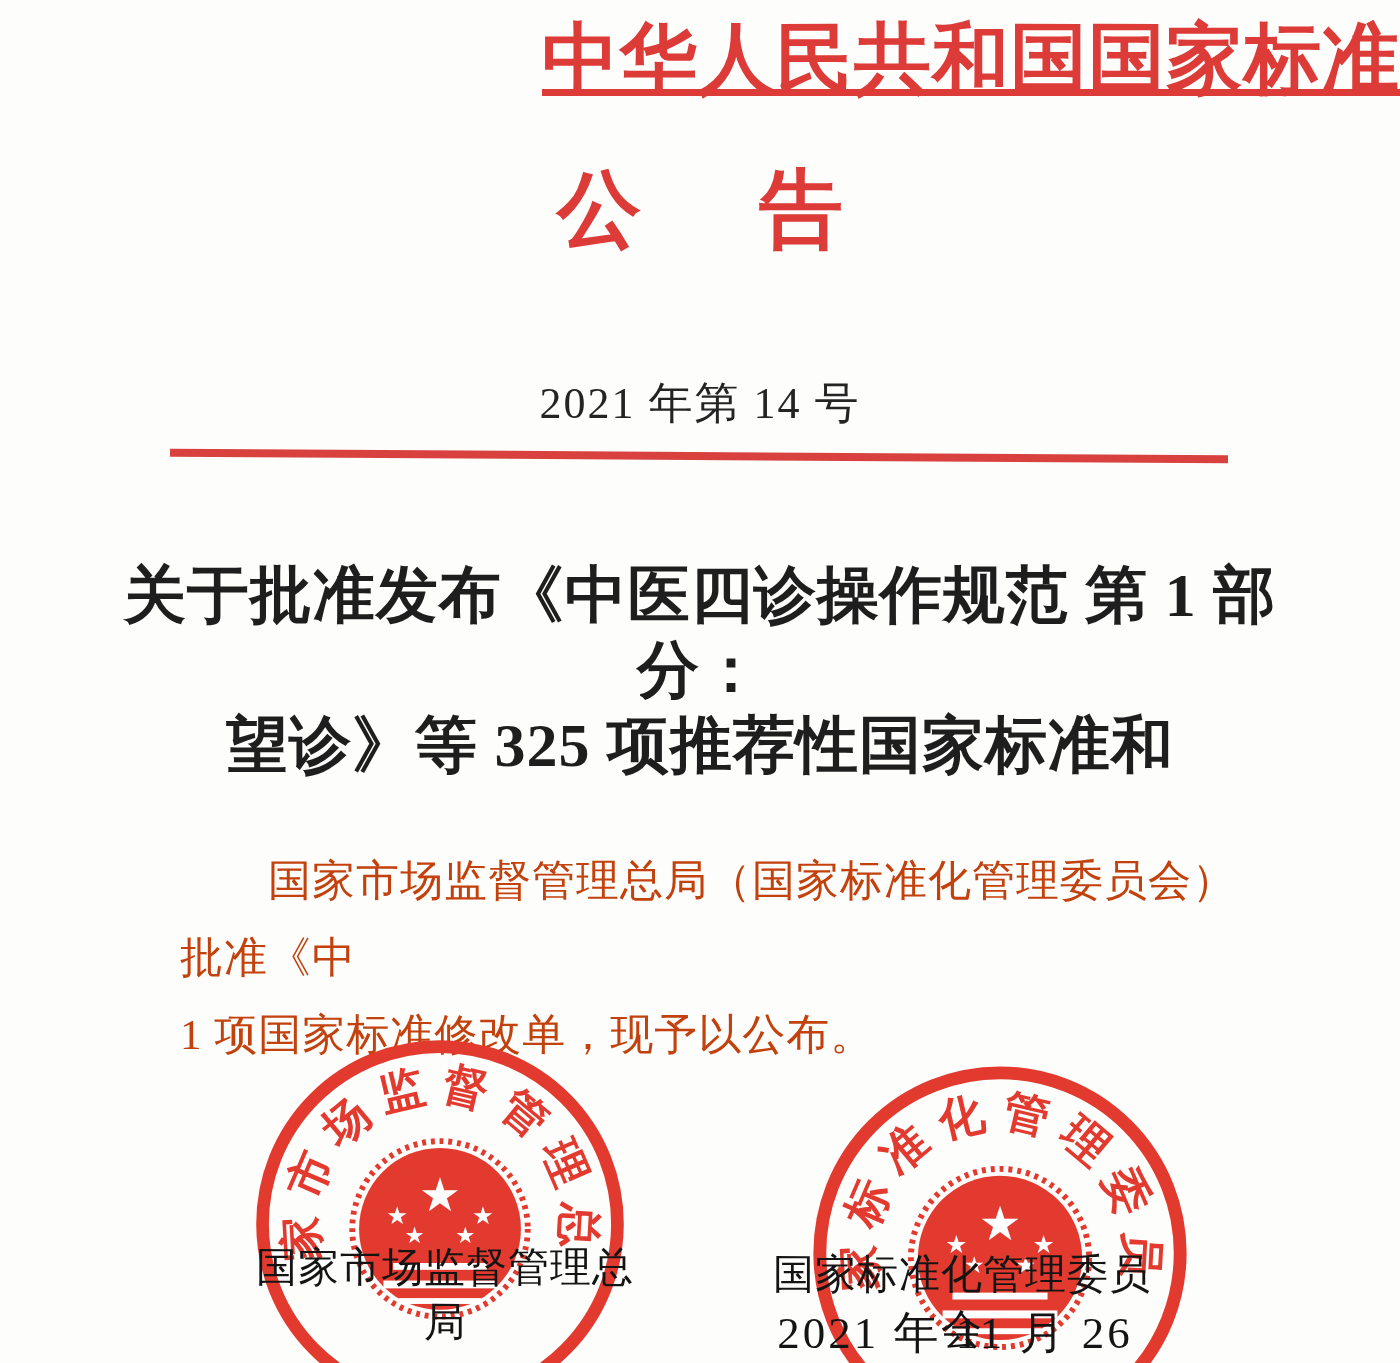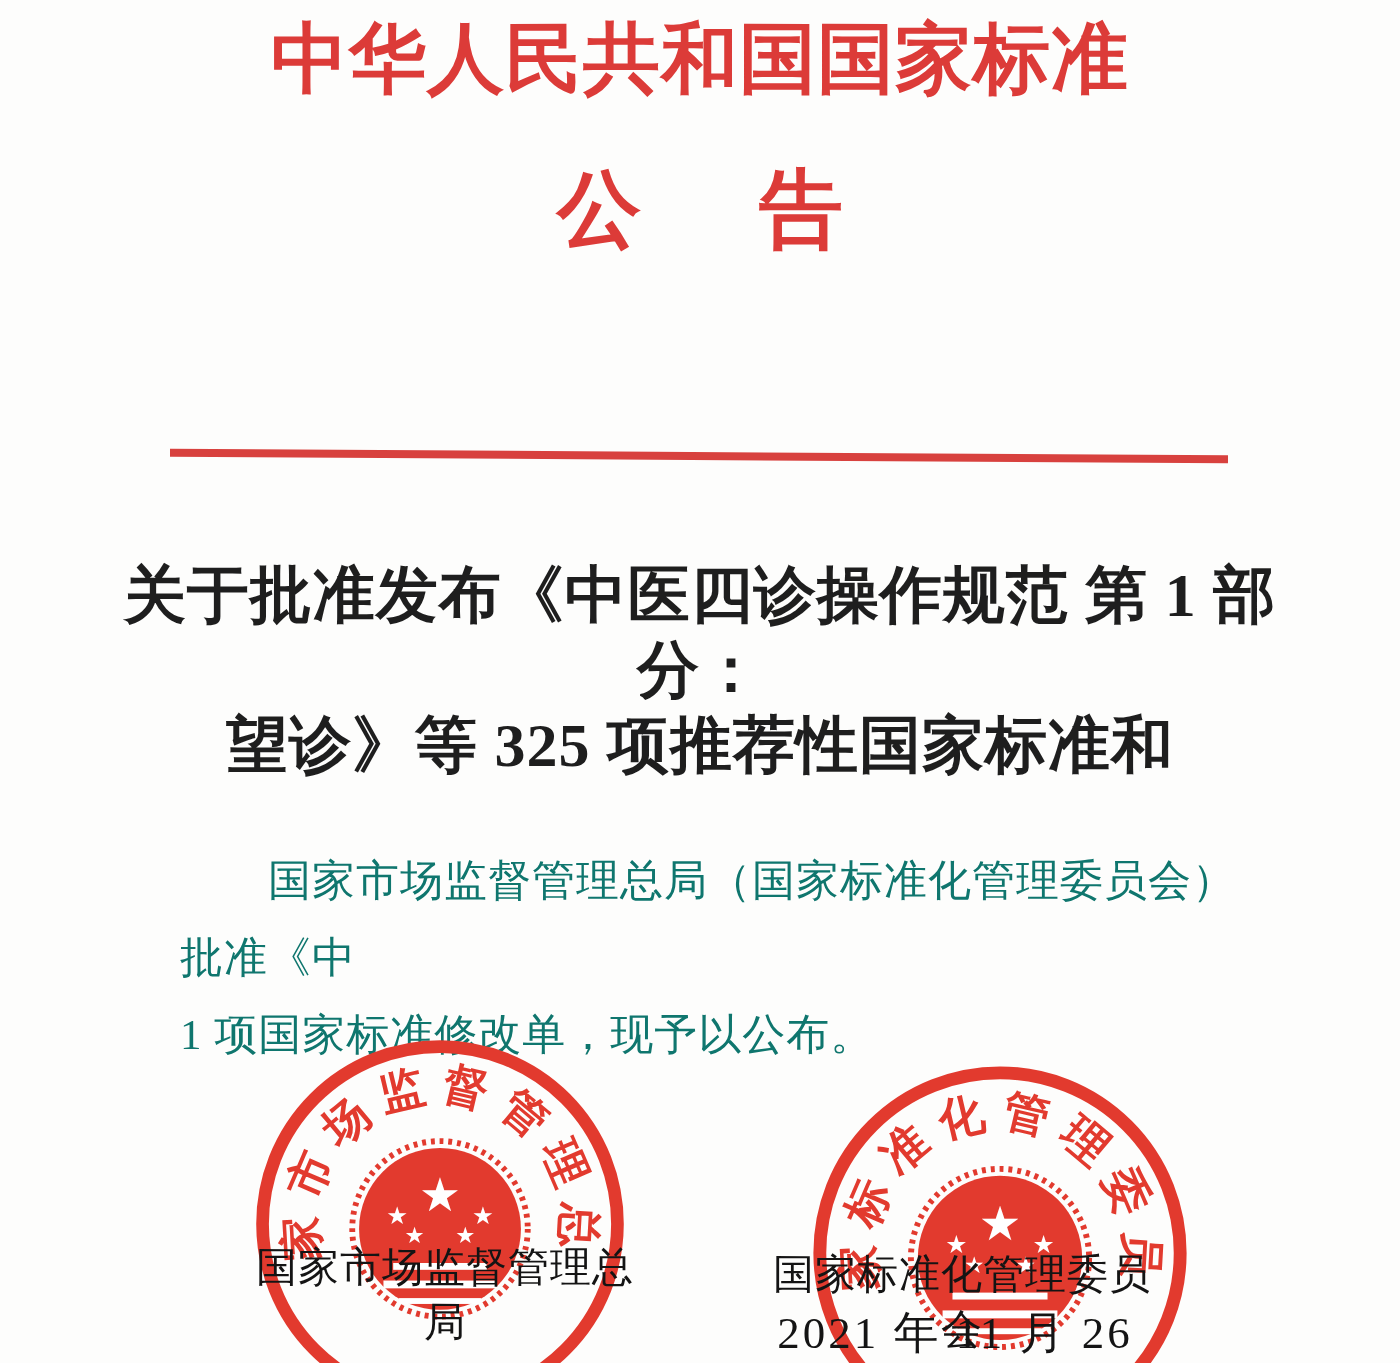--- a/index.html
+++ b/index.html
@@ -13,26 +13,27 @@
     width: 1400px;
     height: 1363px;
     background: #fdfdfc;
     overflow: hidden;
   }
   .doc-title {
     position: absolute;
     top: 12px;
     left: 0;
     width: 100%;
-    text-align: center;
+    text-align: right;
     color: #dc3b38;
     font-size: 77px;
     font-weight: bold;
     letter-spacing: 1px;
     line-height: 94px;
+    text-decoration: underline;
   }
   .announcement {
     position: absolute;
     top: 160px;
     left: 0;
     width: 100%;
     display: flex;
     justify-content: center;
     gap: 118px;
     color: #dc3b38;
@@ -69,21 +70,21 @@
     font-size: 62px;
     font-weight: bold;
     line-height: 75px;
     letter-spacing: 1px;
   }
   .body-text {
     position: absolute;
     top: 842px;
     left: 180px;
     width: 1062px;
-    color: #0f766e;
+    color: #c2410c;
     font-size: 43px;
     line-height: 77px;
     letter-spacing: 1px;
   }
   .body-text .line-indent { text-indent: 88px; }
   .seal {
     position: absolute;
   }
   .seal-left { left: 245px; top: 1029px; width: 390px; height: 390px; }
   .seal-right { left: 802px; top: 1055px; width: 396px; height: 396px; }
@@ -121,20 +122,21 @@
 
 <div class="page">
 
   <div class="doc-title">中华人民共和国国家标准</div>
 
   <div class="announcement">
     <span>公</span>
     <span>告</span>
   </div>
 
+  <div class="doc-number">2021 年第 14 号</div>
 
   <div class="red-rule"></div>
 
   <div class="heading">
     <div>关于批准发布《中医四诊操作规范 第 1 部分：</div>
     <div>望诊》等 325 项推荐性国家标准和</div>
   </div>
 
   <div class="body-text">
     <div class="line-indent">国家市场监督管理总局（国家标准化管理委员会）批准《中</div>

